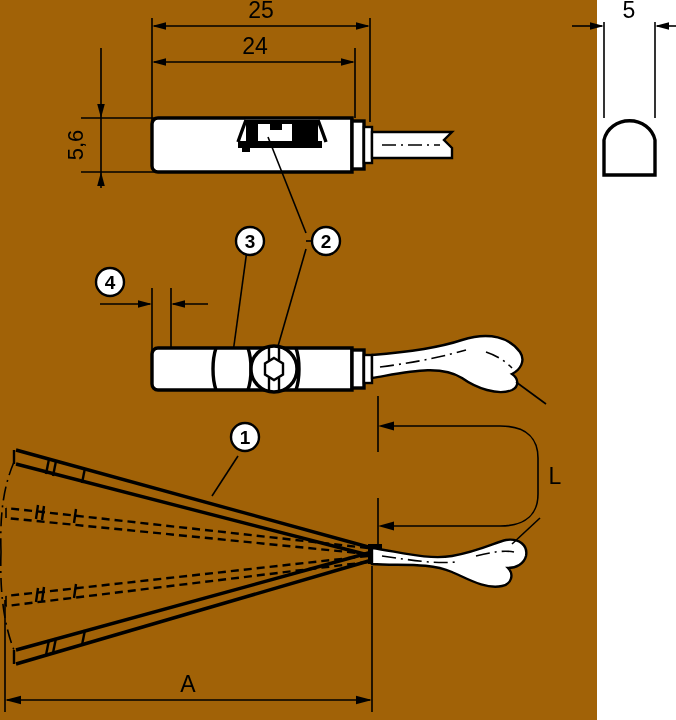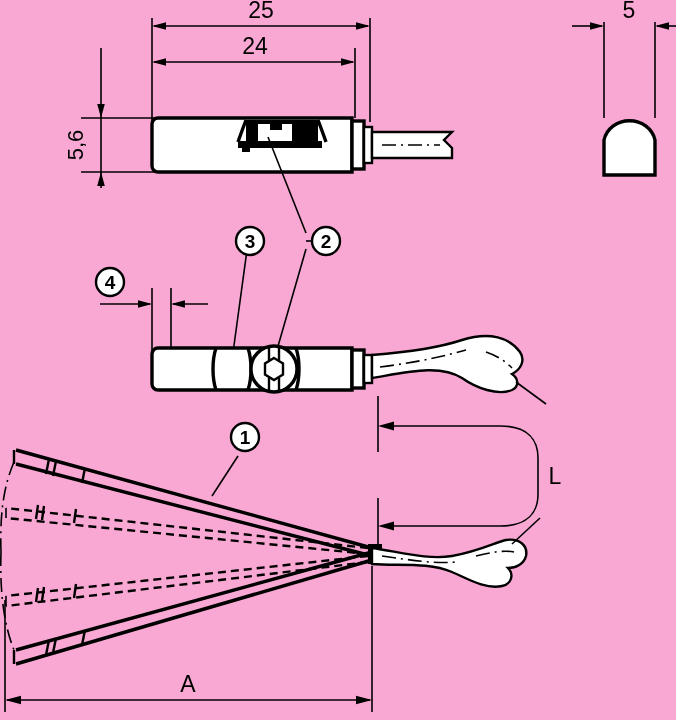--- a/index.html
+++ b/index.html
@@ -1,18 +1,18 @@
 <!DOCTYPE html>
 <html><head>
 <meta charset="utf-8">
 <style>
   html,body{margin:0;padding:0;background:#ffffff;}
   body{width:676px;height:720px;overflow:hidden;
        font-family:"Liberation Sans", sans-serif;color:#000;}
-  #stage{position:relative;width:676px;height:720px;background:#f9a8d4;}
+  #stage{position:relative;width:597px;height:720px;background:#a16207;}
   svg.draw{position:absolute;left:0;top:0;width:676px;height:720px;}
   text{font-family:"Liberation Sans", sans-serif;fill:#000;}
   .dimtxt{font-size:23px;}
   .dimtxt-sm{font-size:22px;}
   .balloontxt{font-size:19px;font-weight:bold;}
   .ln{fill:none;stroke:#000;}
   .thin{stroke-width:1.6;}
   .thick{stroke-width:3.4;}
   .med{stroke-width:2.4;}
   .fill-black{fill:#000;stroke:none;}

